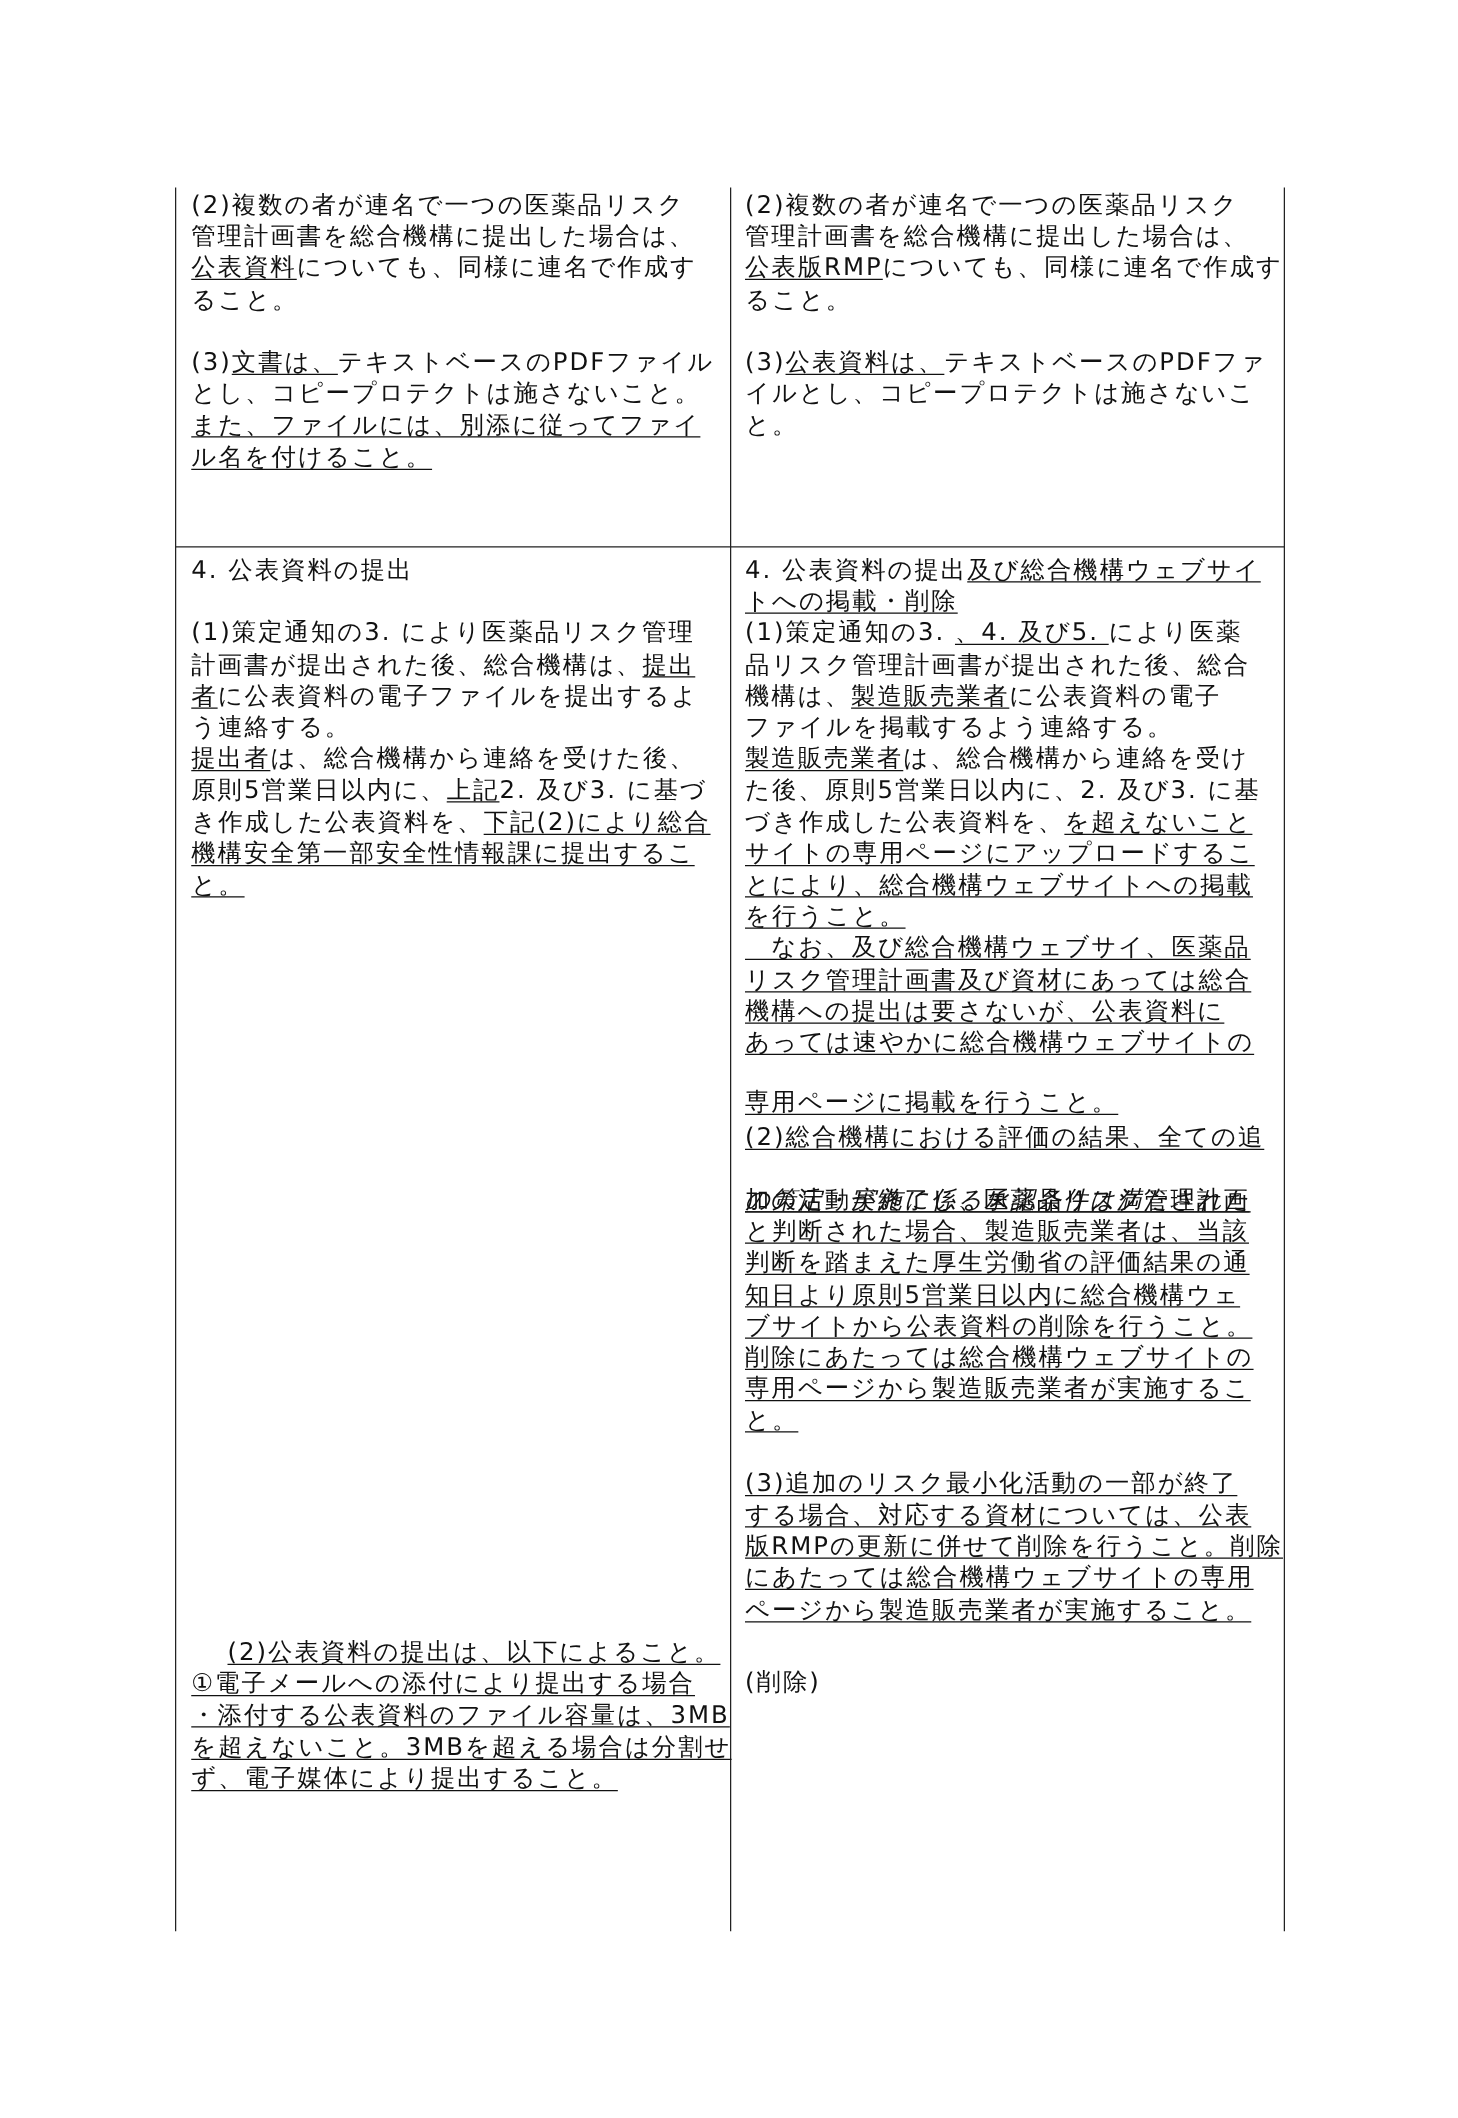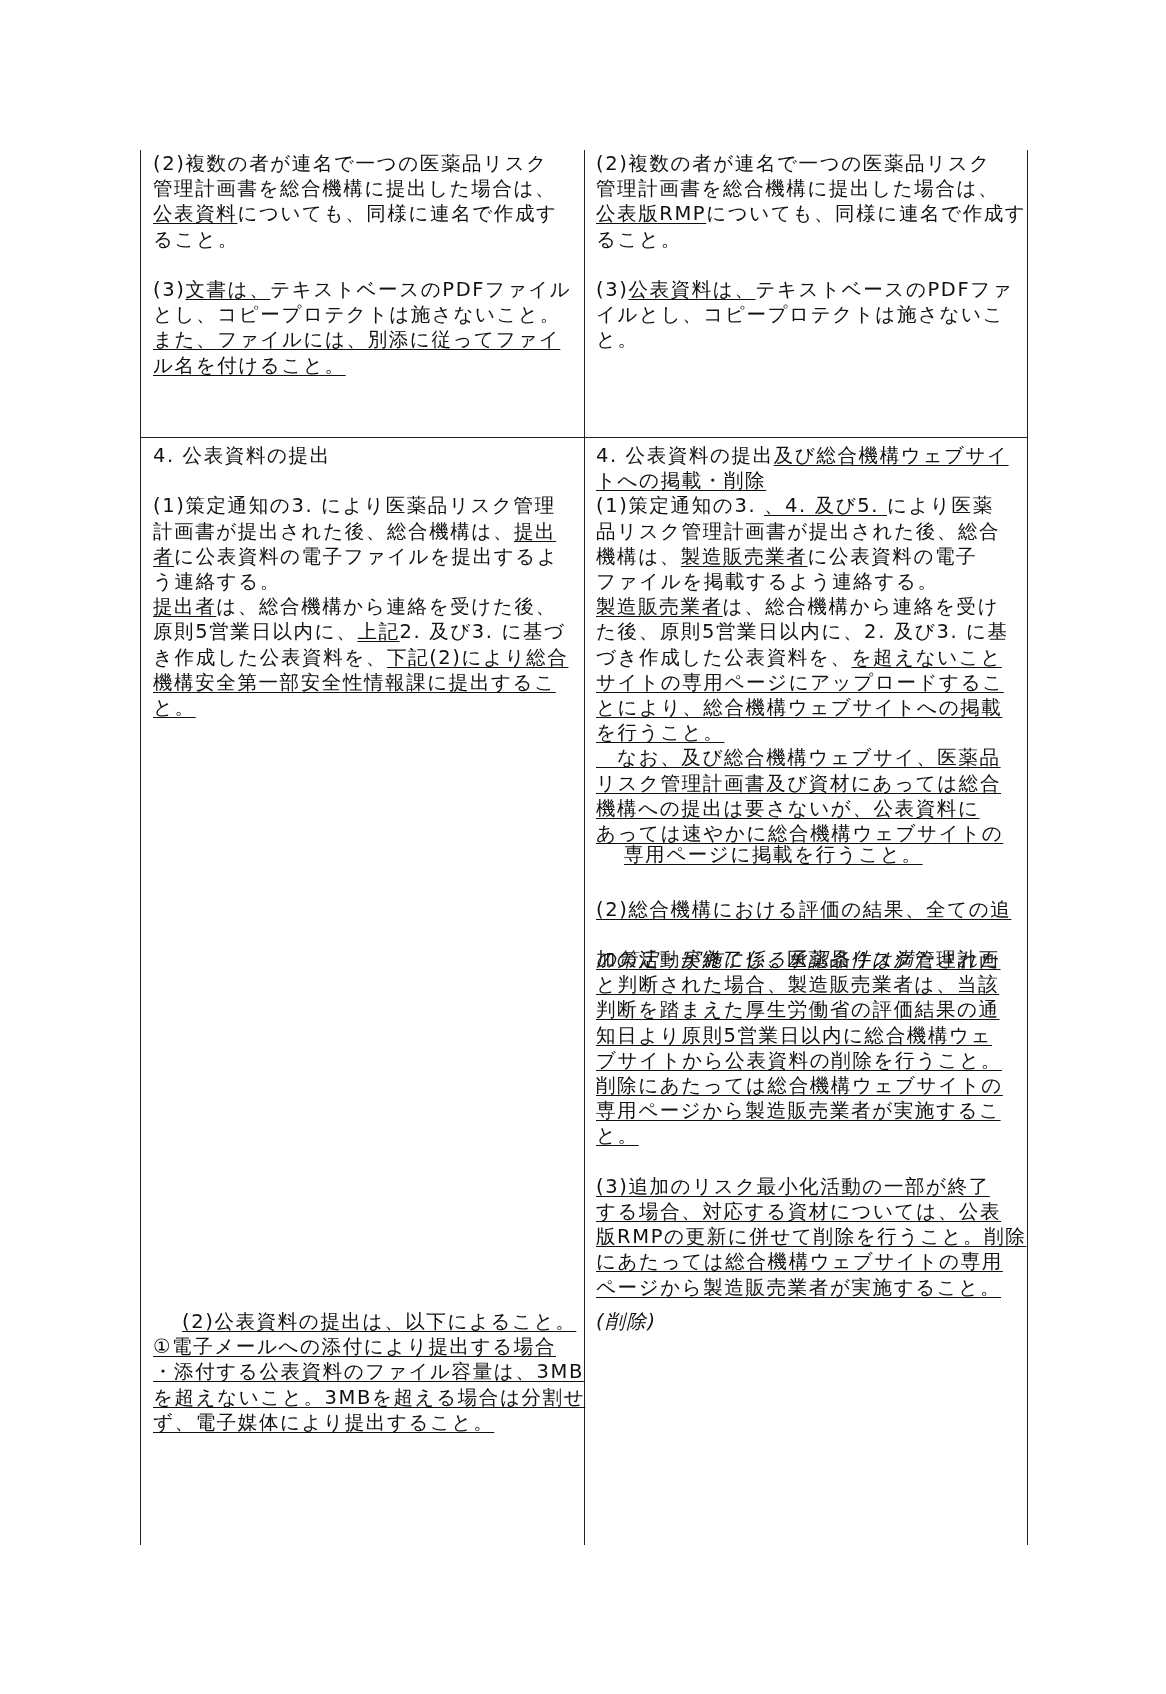--- a/index.html
+++ b/index.html
@@ -112,35 +112,35 @@
       <div class="line" style="top: 151.2px;"><span class="u">製造販売業者</span><span>は、総合機構から連絡を受け</span></div>
       <div class="line" style="top: 176.4px;"><span>た後、原則5営業日以内に、2. 及び3. に基</span></div>
       <div class="line" style="top: 201.6px;"><span>づき作成した公表資料を、</span><span class="u">を超えないこと</span></div>
       <div class="line" style="top: 226.8px;"><span class="u">サイトの専用ページにアップロードするこ</span></div>
       <div class="line" style="top: 252px;"><span class="u">とにより、総合機構ウェブサイトへの掲載</span></div>
       <div class="line" style="top: 277.2px;"><span class="u">を行うこと。</span></div>
       <div class="line" style="top: 302.4px;"><span class="u">　なお、及び総合機構ウェブサイ、医薬品</span></div>
       <div class="line" style="top: 327.6px;"><span class="u">リスク管理計画書及び資材にあっては総合</span></div>
       <div class="line" style="top: 352.8px;"><span class="u">機構への提出は要さないが、公表資料に</span></div>
       <div class="line" style="top: 378px;"><span class="u">あっては速やかに総合機構ウェブサイトの</span></div>
-      <div class="line" style="top: 399px; margin-left: 28px;"><span class="u">専用ページに掲載を行うこと。</span></div>
+      <div class="line" style="top: 426px;"><span class="u">専用ページに掲載を行うこと。</span></div>
       <div class="line" style="top: 428.4px;"><span></span></div>
       <div class="line" style="top: 453.6px;"><span class="u">(2)総合機構における評価の結果、全ての追</span></div>
       <div class="line" style="top: 478.8px; margin-top: 25px;"><span class="u">加の活動が終了し、医薬品リスク管理計画</span></div>
       <div class="line" style="top: 504px; font-style: italic;"><span class="u">の策定・実施に係る承認条件は満たされた</span></div>
       <div class="line" style="top: 529.2px;"><span class="u">と判断された場合、製造販売業者は、当該</span></div>
       <div class="line" style="top: 554.4px;"><span class="u">判断を踏まえた厚生労働省の評価結果の通</span></div>
       <div class="line" style="top: 579.6px;"><span class="u">知日より原則5営業日以内に総合機構ウェ</span></div>
       <div class="line" style="top: 604.8px;"><span class="u">ブサイトから公表資料の削除を行うこと。</span></div>
       <div class="line" style="top: 630px;"><span class="u">削除にあたっては総合機構ウェブサイトの</span></div>
       <div class="line" style="top: 655.2px;"><span class="u">専用ページから製造販売業者が実施するこ</span></div>
       <div class="line" style="top: 680.4px;"><span class="u">と。</span></div>
       <div class="line" style="top: 705.6px;"><span></span></div>
       <div class="line" style="top: 730.8px;"><span class="u">(3)追加のリスク最小化活動の一部が終了</span></div>
       <div class="line" style="top: 756px;"><span class="u">する場合、対応する資材については、公表</span></div>
       <div class="line" style="top: 781.2px;"><span class="u">版RMPの更新に併せて削除を行うこと。削除</span></div>
       <div class="line" style="top: 806.4px;"><span class="u">にあたっては総合機構ウェブサイトの専用</span></div>
       <div class="line" style="top: 831.6px;"><span class="u">ページから製造販売業者が実施すること。</span></div>
     </div>
-  <div class="cell" style="left:456px; top:1158px; width:425px; height:40px;font-style:italic;">
+  <div class="cell" style="left:456px; top:1182px; width:425px; height:40px;">
       <div class="line" style="top: 0px;"><span>(削除)</span></div>
     </div>
 </div>
 
 </body></html>

